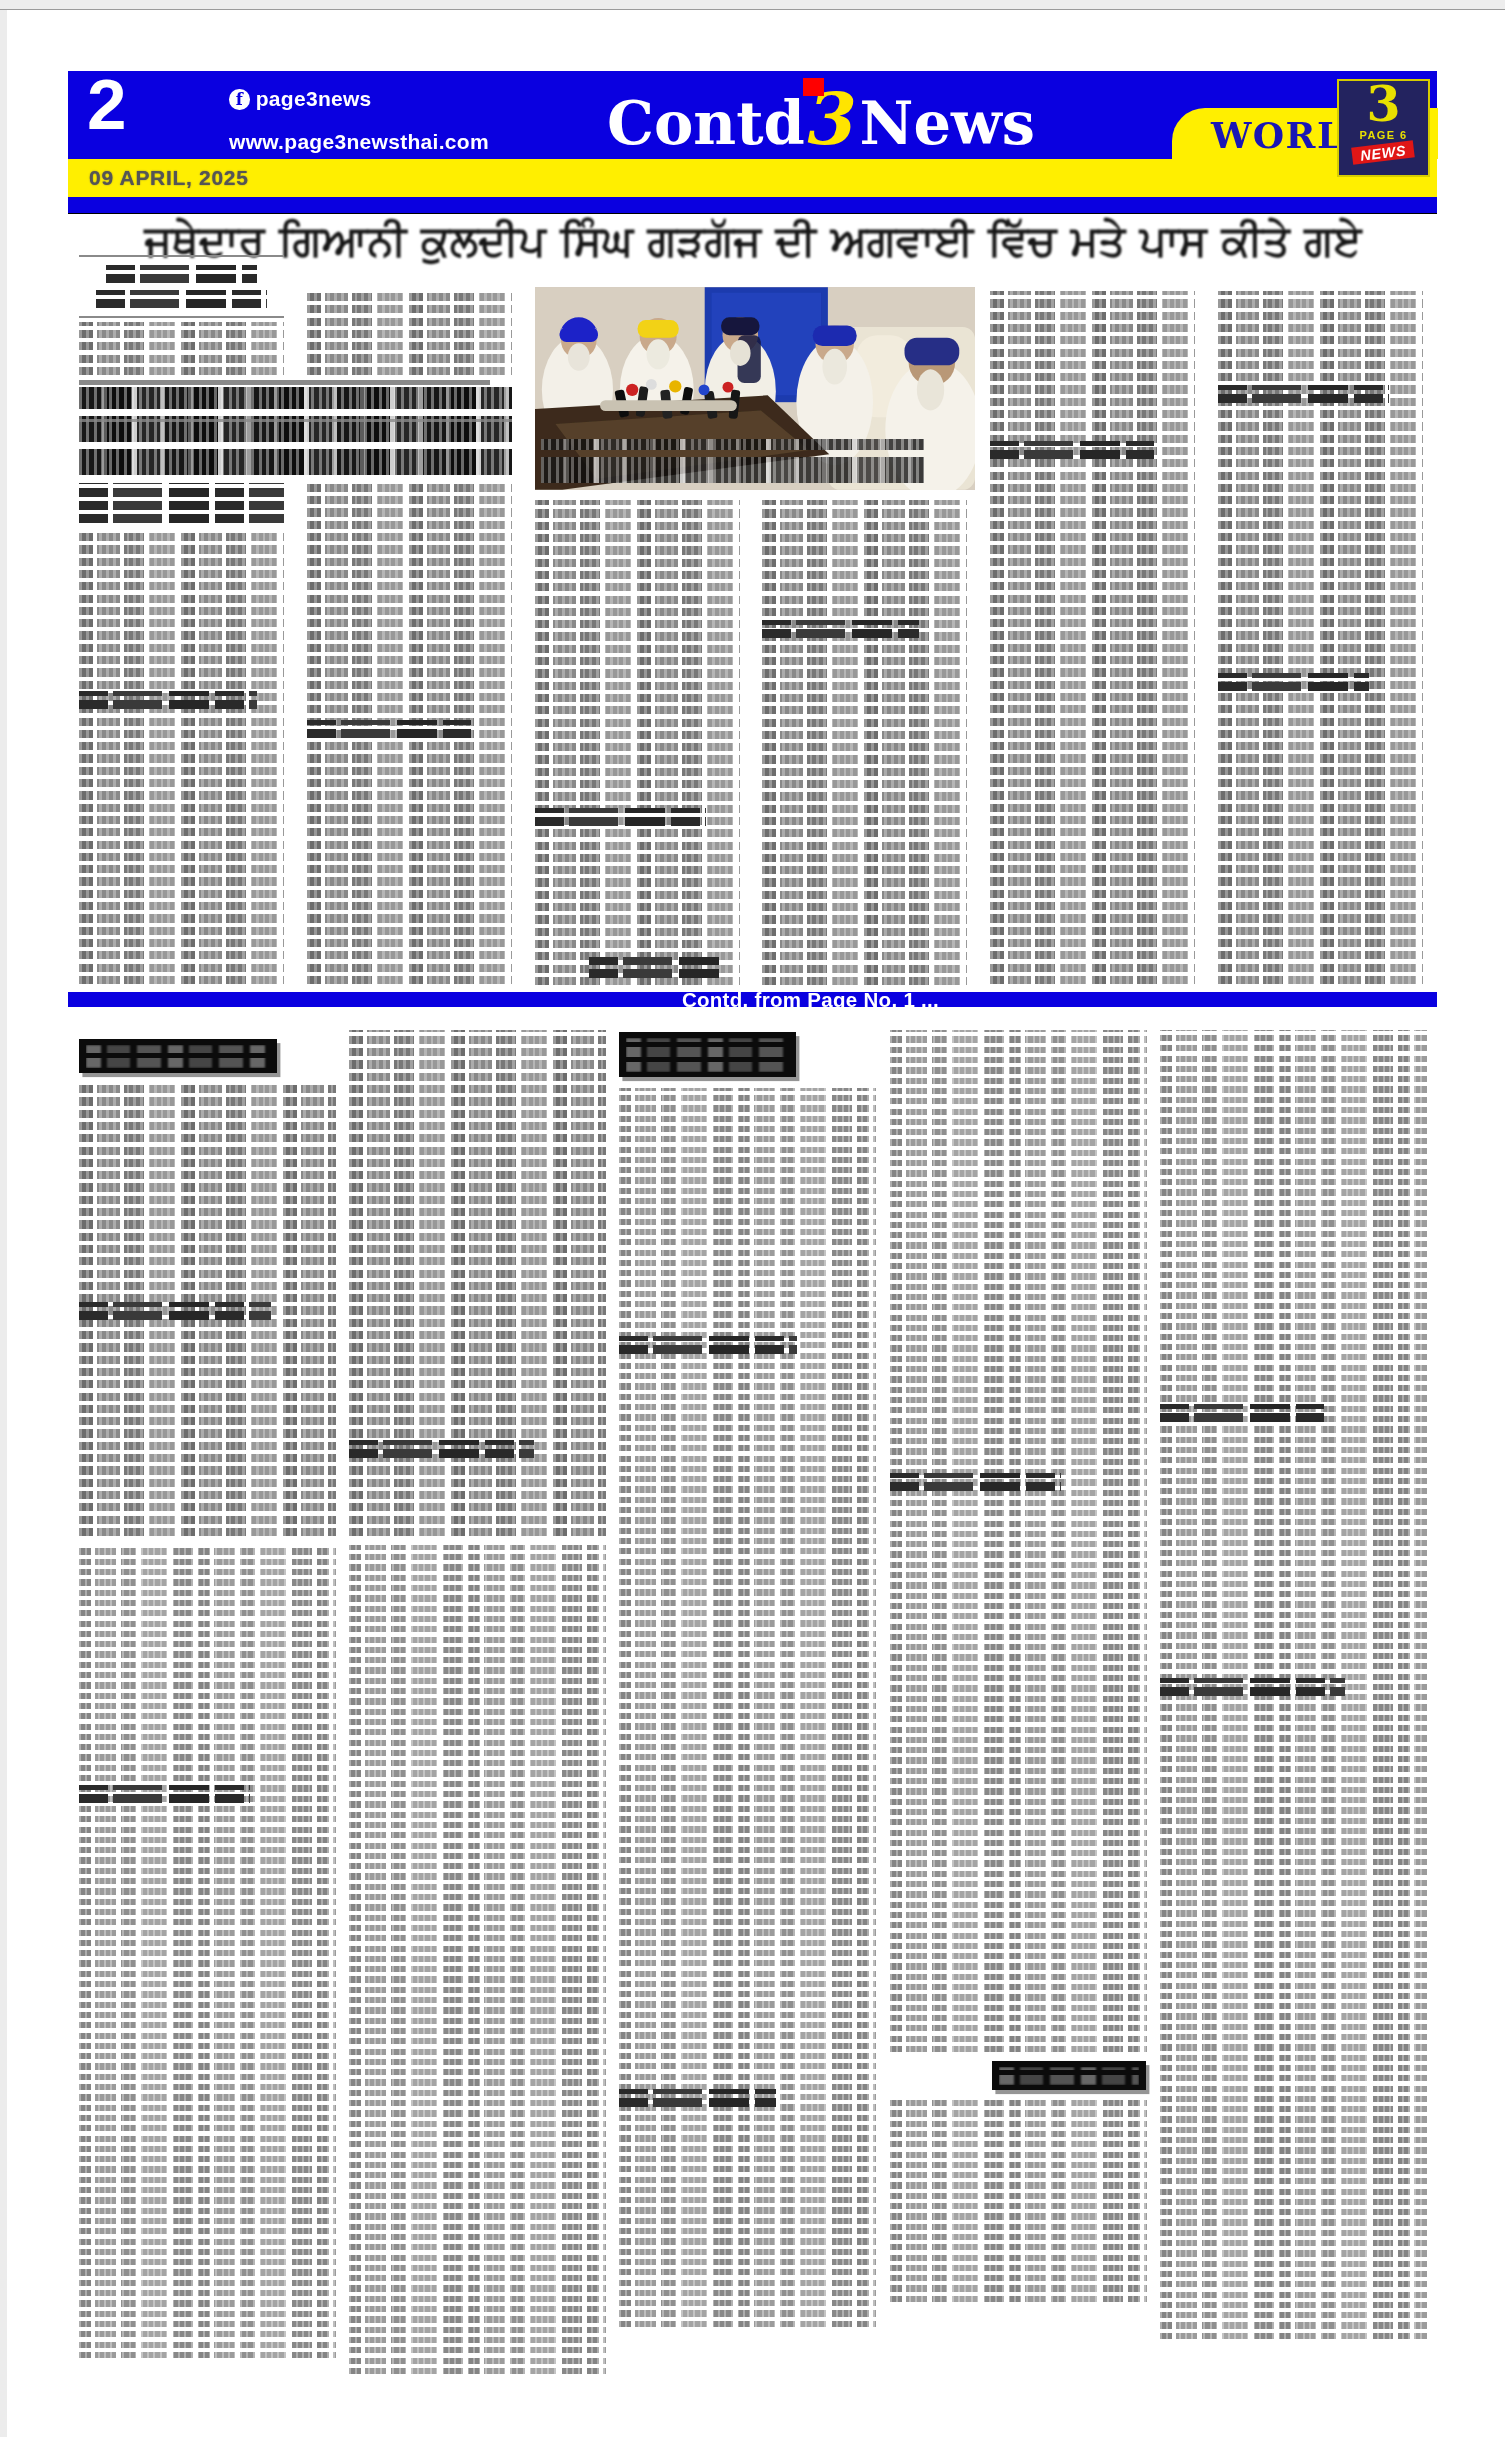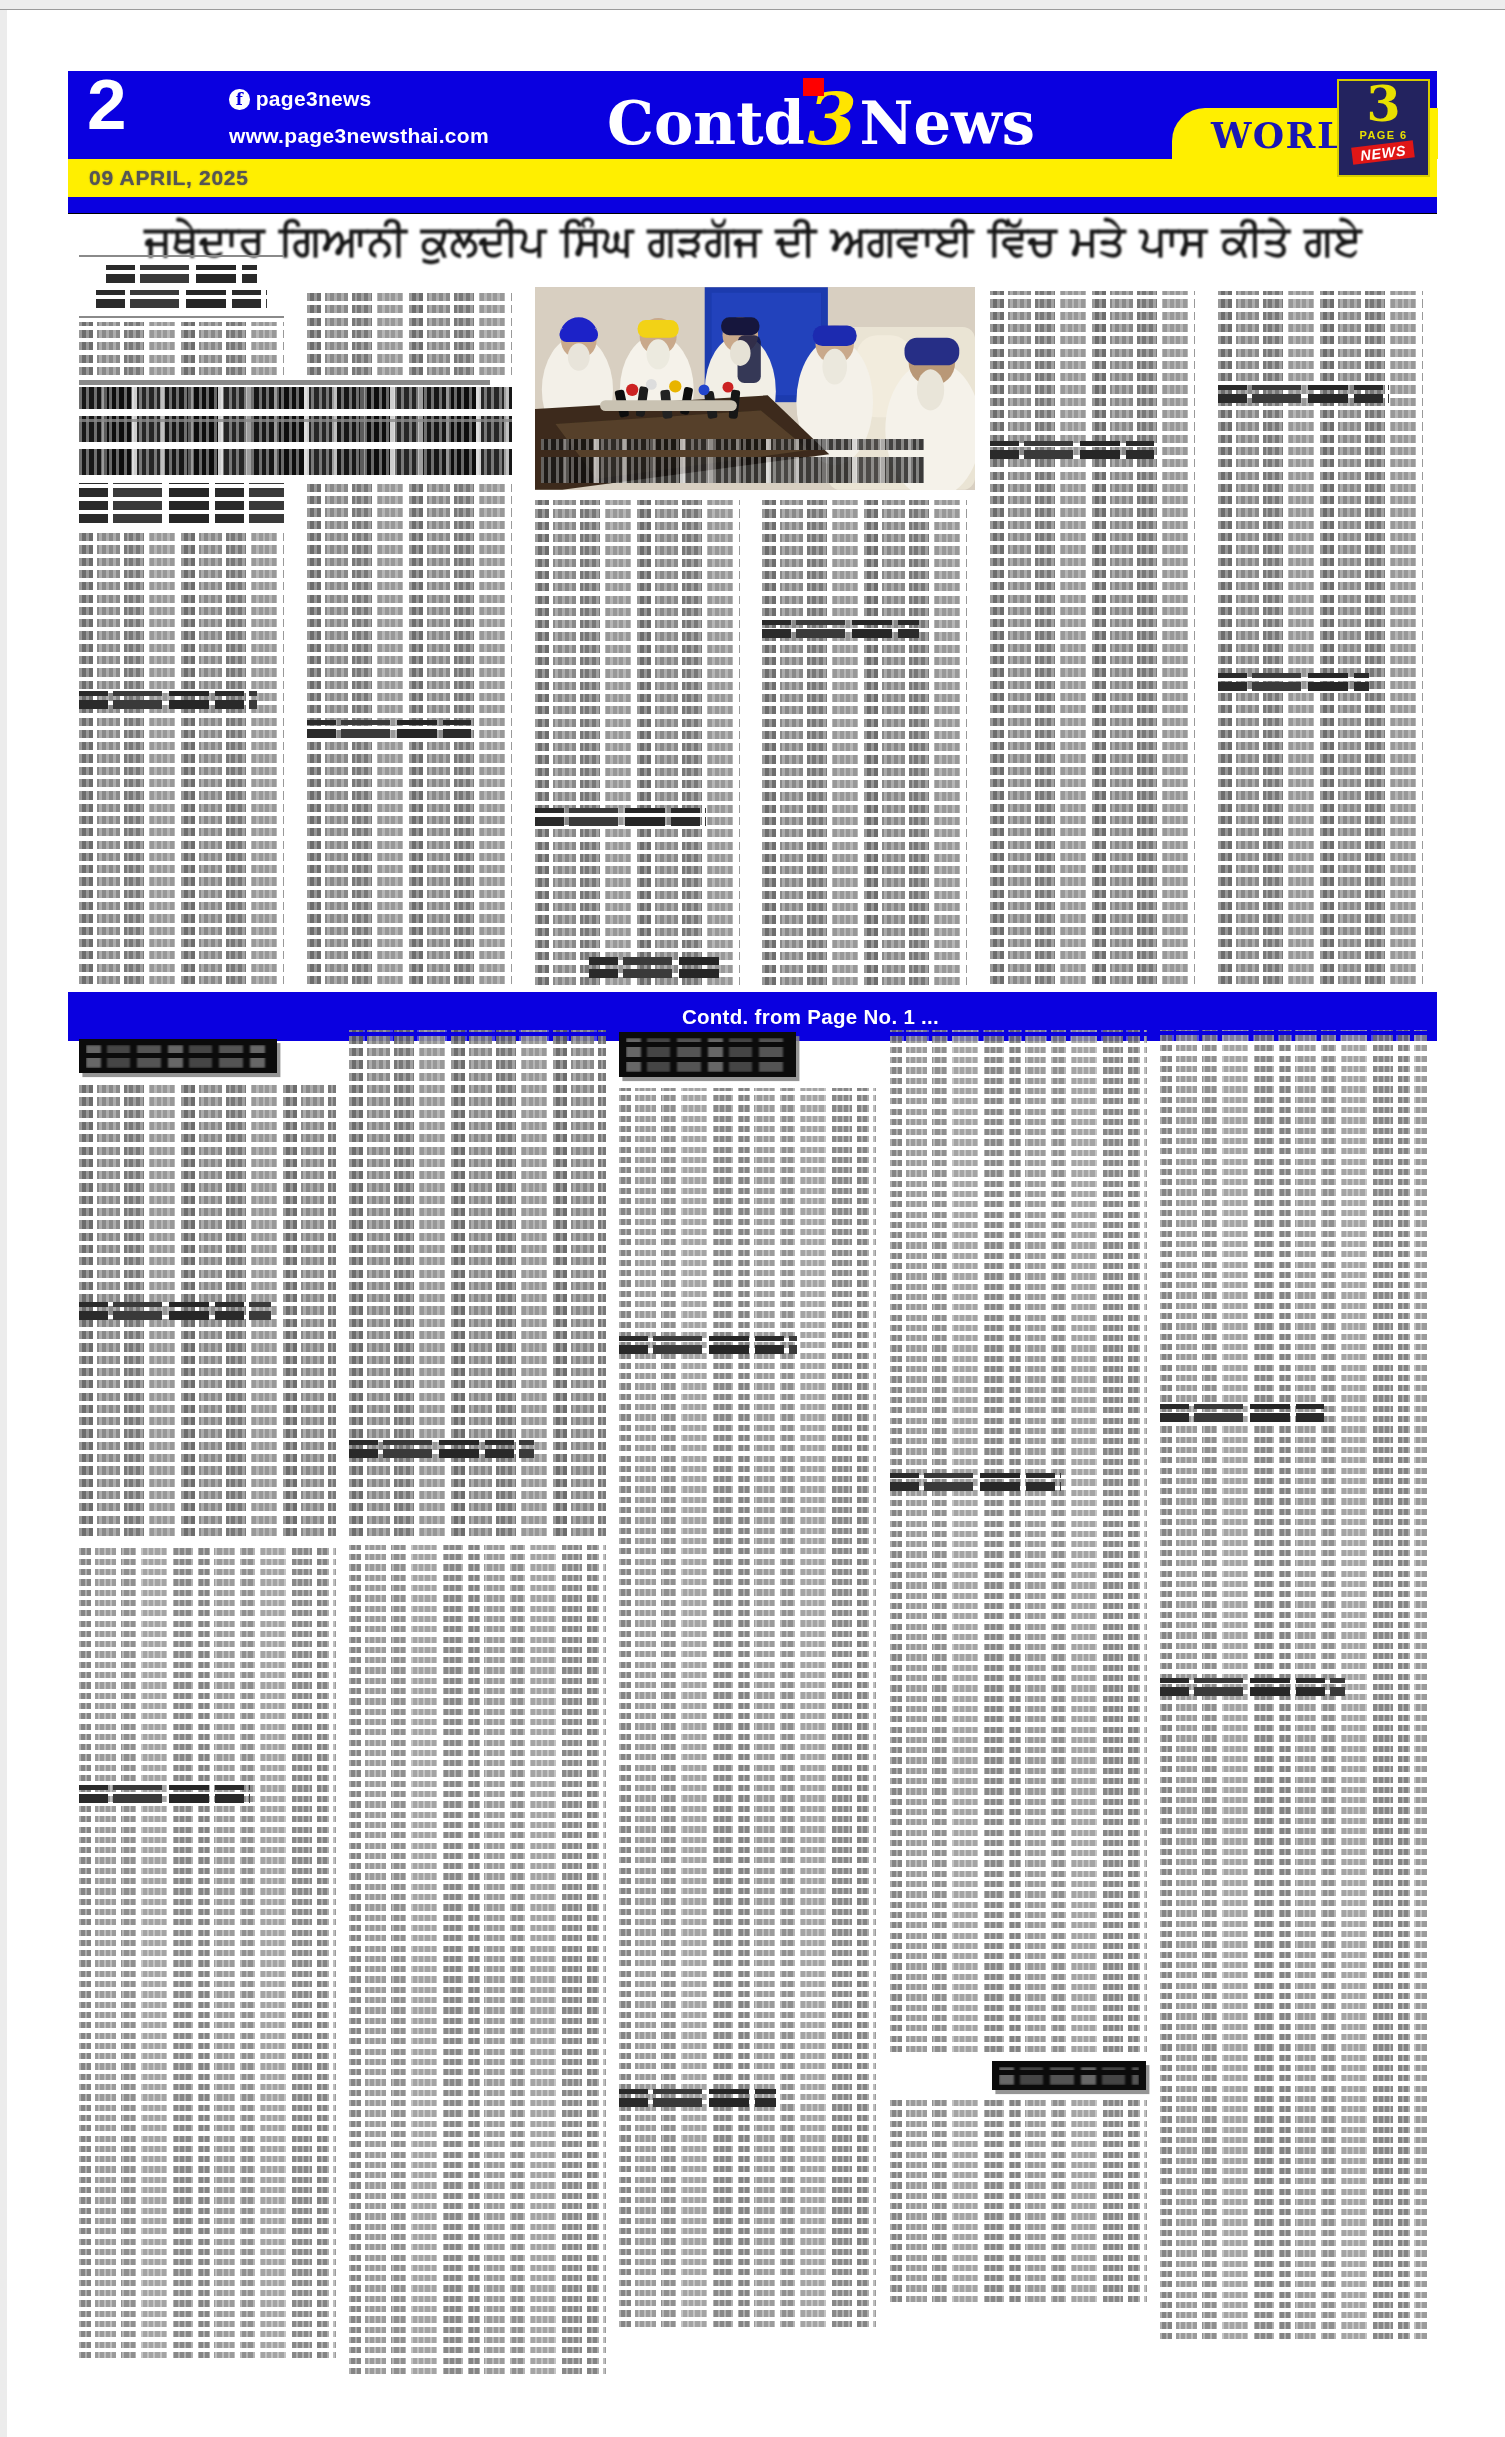--- a/index.html
+++ b/index.html
@@ -15,21 +15,21 @@
 
   
   .header-band{left:68px;top:71px;width:1369px;height:88px;background:#0a00e0;}
   .page-num{left:19px;top:-5.5px;font-size:71px;font-weight:bold;color:#ffffff;line-height:1.1;}
   .social{left:161px;top:16.4px;color:#fff;}
   .fb-row{display:flex;align-items:center;gap:6.2px;}
   .fb-circle{width:20.5px;height:20.5px;border-radius:50%;background:#ffffff;color:#0a00e0;
     font-weight:bold;font-size:16.4px;display:flex;align-items:center;justify-content:center;
     font-family:"DejaVu Serif", serif;}
   .fb-handle{font-size:21px;font-weight:bold;letter-spacing:0.3px;}
-  .site{font-size:21px;font-weight:bold;margin-top:13px;letter-spacing:0.3px;}
+  .site{font-size:21px;font-weight:bold;margin-top:19px;letter-spacing:0.3px;}
   .masthead{left:527px;top:5.5px;width:452px;height:79px;text-align:center;white-space:nowrap;
     font-family:"DejaVu Serif", serif;font-weight:bold;color:#ffffff;font-size:59px;line-height:1.2;}
   .masthead .three{color:#ffe400;font-size:71px;position:relative;font-style:italic;padding:0 2.7px;}
   .masthead .red-sq{position:absolute;left:-1.4px;top:1.4px;width:20.5px;height:18px;background:#ff0000;}
   .world-tab{left:1172px;top:108px;width:266px;height:51px;background:#ffef00;border-top-left-radius:33px;}
   .world-label{left:1211px;top:114px;width:164px;text-align:center;font-family:"DejaVu Serif", serif;
     font-weight:bold;font-size:36px;color:#1a16b4;letter-spacing:1.4px;}
   .logo-box{left:1337px;top:79px;width:89px;height:94px;background:#23235f;border:2.1px solid #d6cc00;
     display:flex;flex-direction:column;align-items:center;z-index:5;}
   .logo-three{font-family:"DejaVu Serif", serif;font-weight:bold;font-size:49px;line-height:.95;color:#e8e000;}
@@ -91,21 +91,21 @@
   .hbar::after{content:"";position:absolute;left:6.8px;right:6.8px;top:5.5px;bottom:5.5px;
     background-image:repeating-linear-gradient(90deg, rgba(255,255,255,.38) 0 15px, transparent 15px 20.5px,
       rgba(255,255,255,.24) 20.5px 44px, transparent 44px 51px, rgba(255,255,255,.3) 51px 75px, transparent 75px 82px);
     -webkit-mask-image:repeating-linear-gradient(0deg,#000 0 9.6px,transparent 9.6px 15px);
     mask-image:repeating-linear-gradient(0deg,#000 0 9.6px,transparent 9.6px 15px);
     filter:blur(0.8px);}
 
   .dateline{border-top:2.7px solid #8a8a8a;border-bottom:2.7px solid #8a8a8a;}
 
   
-  .contd-band{left:68px;top:992px;width:1369px;height:49px;background:#0a00e0;
+  .contd-band{left:68px;top:992px;width:1369px;height:15px;background:#0a00e0;
     display:flex;align-items:center;justify-content:center;}
   .contd-text{color:#ffffff;font-weight:bold;font-size:20.5px;padding-left:116px;letter-spacing:0.3px;}
 
   .photo-frame{left:535px;top:287px;width:440px;height:203px;background:#d6cec0;overflow:hidden;}
 </style>
 </head>
 <body>
 
 <div class="abs top-strip"></div>
 <div class="abs left-strip"></div>

